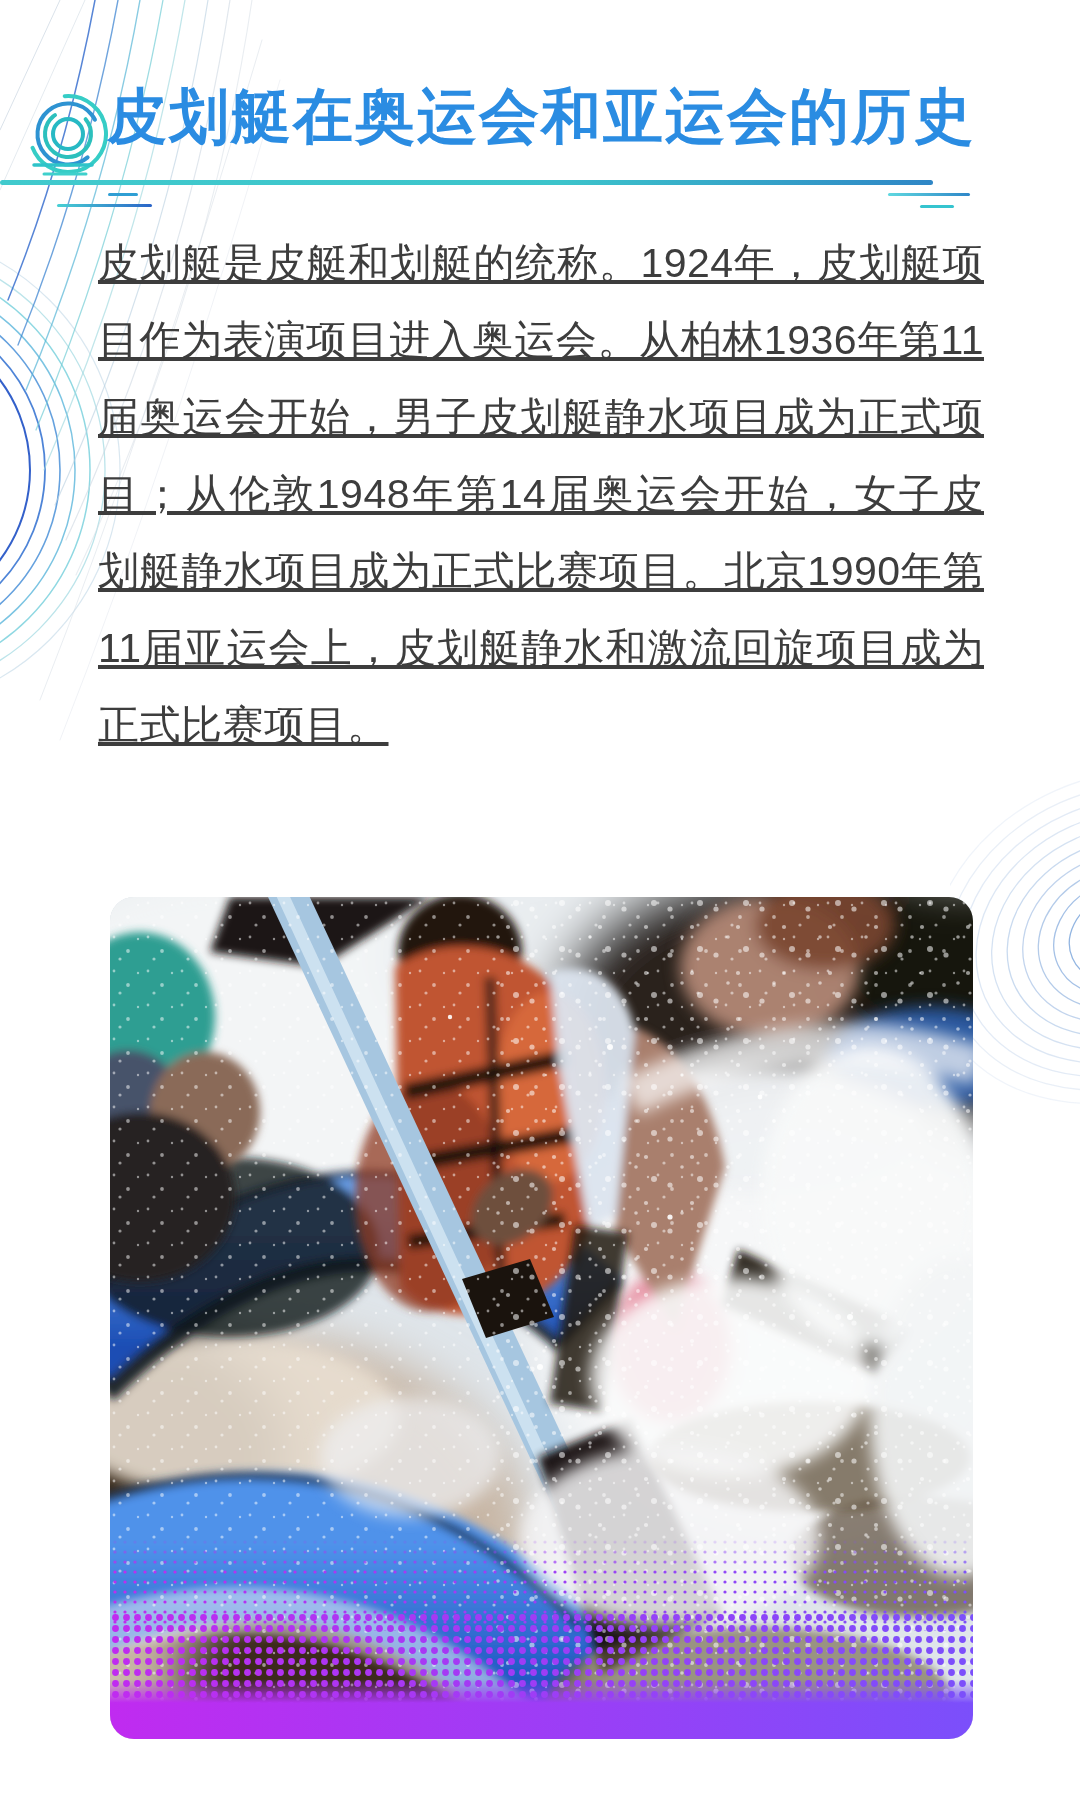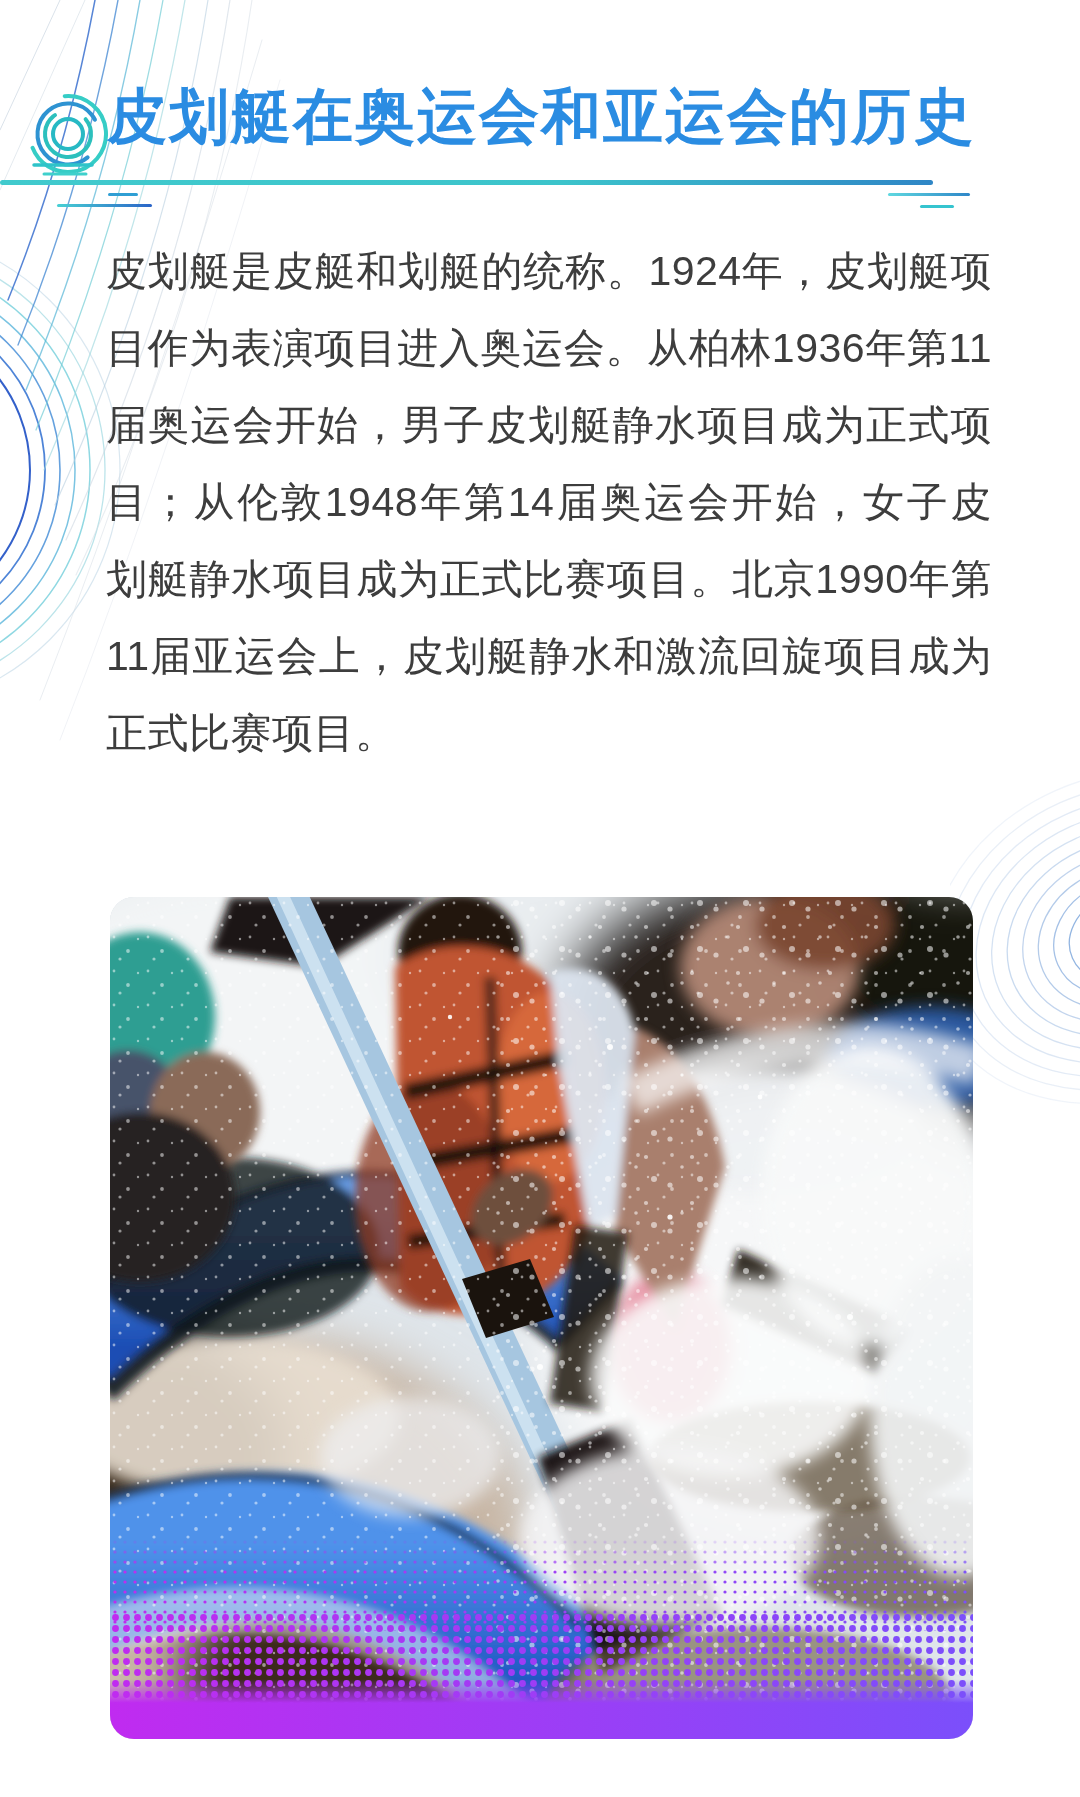--- a/index.html
+++ b/index.html
@@ -20,23 +20,23 @@
   .title-underline{
     position:absolute;left:0;top:180px;width:933px;height:5px;border-radius:3px;
     background:linear-gradient(90deg,#41cacd 0%,#3cc4cb 60%,#2f86c6 100%);
   }
   .dash{position:absolute;height:3px;border-radius:2px;}
   .dash-l1{left:108px;top:193px;width:30px;background:#2f9fd4;}
   .dash-l2{left:57px;top:204px;width:95px;background:linear-gradient(90deg,#48d0d4,#2b64c8);}
   .dash-r1{left:888px;top:193px;width:82px;background:linear-gradient(90deg,#5fd8e0,#2e86c8);}
   .dash-r2{left:920px;top:205px;width:34px;background:#35c4cf;}
   .body-text{
-    position:absolute;left:98px;top:225px;width:886px;margin:8px;
+    position:absolute;left:98px;top:225px;width:886px;margin:0;
     font-size:41px;line-height:77px;color:#3d3d3d;
-    text-align:justify;text-justify:inter-ideograph;letter-spacing:0.5px;
+    text-align:justify;text-justify:inter-ideograph;letter-spacing:0.5px;text-decoration:underline;
   }
   .photo-frame{
     position:absolute;left:110px;top:897px;width:863px;height:842px;
     border-radius:24px;overflow:hidden;background:#dfe5ea;
   }
   .photo-frame svg{display:block;width:100%;height:100%;}
 </style>
 </head>
 <body>
 

